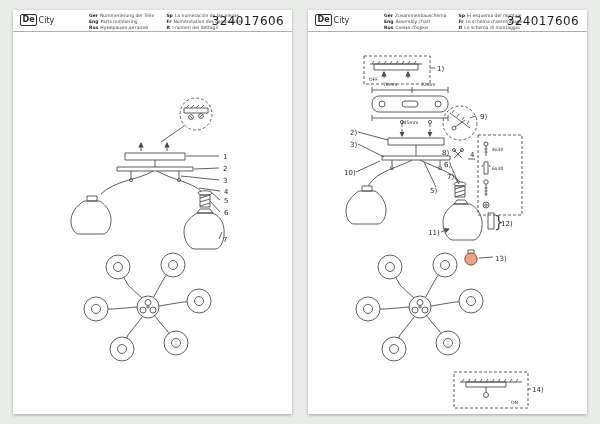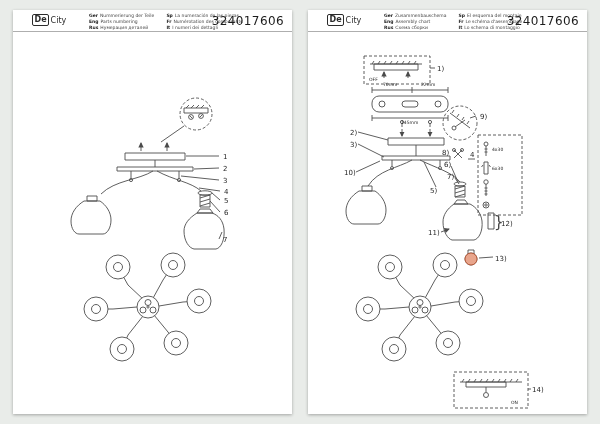--- a/index.html
+++ b/index.html
@@ -12,21 +12,21 @@
     position:absolute; top:10px; width:279px; height:404px;
     background:#ffffff; box-shadow:0 1px 3px rgba(0,0,0,.30);
   }
   #page-left  { left:13px; }
   #page-right { left:308px; }
 
   .page-header {
     position:relative; height:21px; border-bottom:1px solid #aeaeae;
     z-index:2;
   }
-  .logo { position:absolute; left:7px; top:4px; display:flex; align-items:center;margin-left:12px; }
+  .logo { position:absolute; left:7px; top:4px; display:flex; align-items:center; }
   .logo-de {
     display:inline-block; border:1.2px solid #2b2b2b; border-radius:2px;
     font-size:8px; font-weight:bold; color:#2b2b2b; padding:0 1.5px; line-height:10px;
   }
   .logo-city { font-size:8px; font-weight:normal; color:#2b2b2b; margin-left:1.5px; }
 
   .langs { position:absolute; left:76px; top:3px; display:flex; gap:12px; }
   .lang-col { display:flex; flex-direction:column; }
   .lang-row { font-size:4.5px; line-height:1.35; color:#444; white-space:nowrap; }
   .lang-code { font-weight:bold; color:#222; margin-right:2px; }

